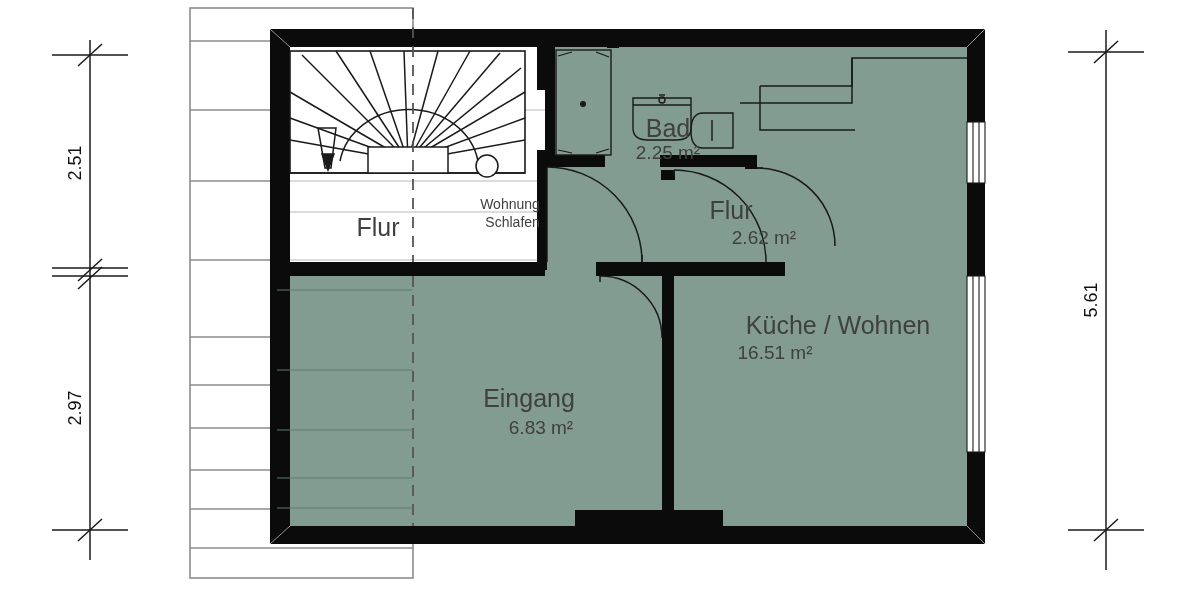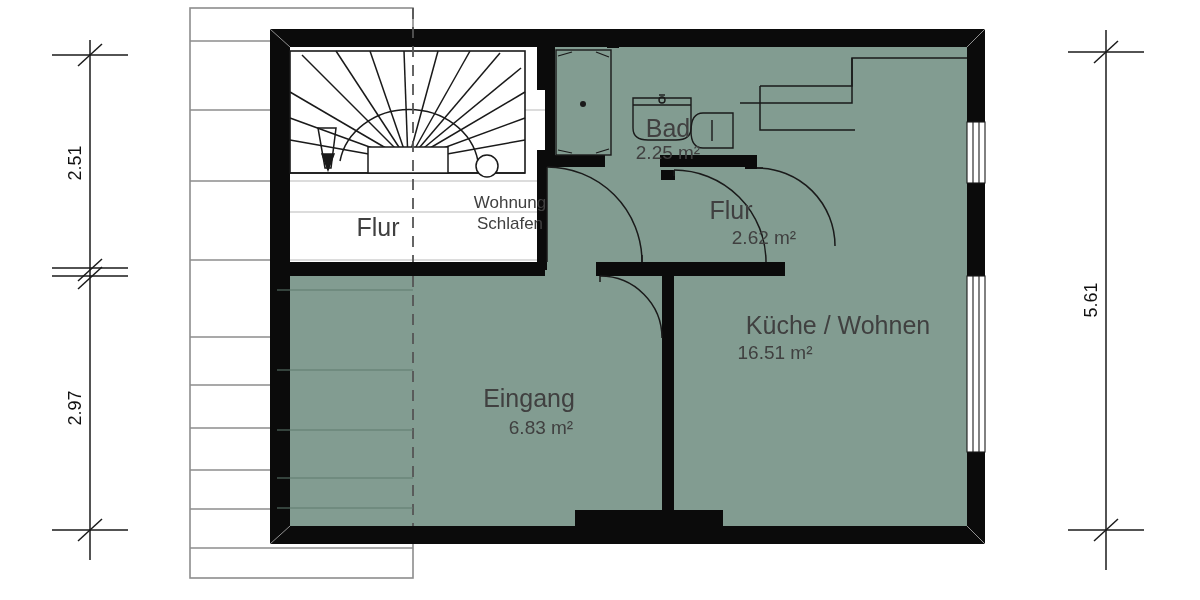--- a/index.html
+++ b/index.html
@@ -3,21 +3,21 @@
 <meta charset="utf-8">
 <style>
   html,body{margin:0;padding:0;background:#ffffff;}
   body{width:1200px;height:600px;overflow:hidden;
        font-family:"Liberation Sans","DejaVu Sans",sans-serif;color:#111;}
   #plan{position:relative;width:1200px;height:600px;}
   svg{display:block;}
   .txt{position:absolute;white-space:nowrap;color:#404040;}
   .room-name{font-size:25px;}
   .room-area{font-size:19px;}
-  .small-lbl{font-size:17px;line-height:1.25;text-align:center;}
+  .small-lbl{font-size:14px;line-height:1.25;text-align:right;}
   .dim-lbl{font-size:18px;color:#111;transform-origin:center center;}
   .ctr{transform:translate(-50%,-50%);}
 </style>
 </head>
 <body>
 
 <div id="plan">
 
 <svg width="1200" height="600" viewBox="0 0 1200 600">
 

